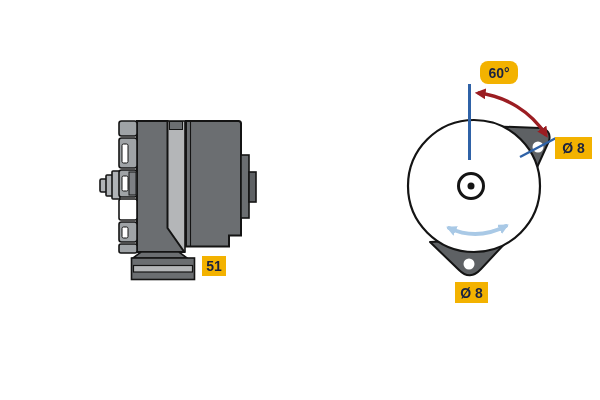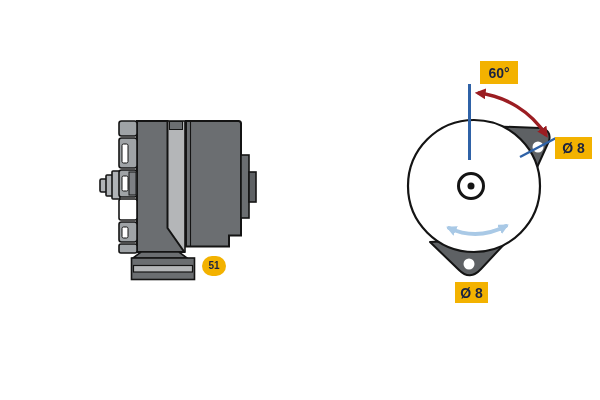--- a/index.html
+++ b/index.html
@@ -8,22 +8,22 @@
     font-family:"Liberation Sans",sans-serif;overflow:hidden;
   }
   #drawing{position:absolute;left:0;top:0;}
   .tag{
     position:absolute;display:flex;align-items:center;justify-content:center;
     font-weight:bold;color:#1a2240;line-height:1;white-space:nowrap;
   }
   .tag.blue{background:#b6d3e8;}
   .tag.yellow{background:#f3b200;}
   #tag-terminals{left:133px;top:100px;width:108px;height:18px;font-size:13.5px;letter-spacing:-0.3px;}
-  #tag-51{left:202px;top:256px;width:24px;height:20px;font-size:10px;border-radius:10px;}
-  #tag-60{left:480px;top:61px;width:38px;height:23px;font-size:14px;}
+  #tag-51{left:202px;top:256px;width:24px;height:20px;font-size:14px;}
+  #tag-60{left:480px;top:61px;width:38px;height:23px;font-size:14px;border-radius:8px;}
   #tag-d8-top{left:555px;top:137px;width:37px;height:22px;font-size:14px;}
   #tag-d8-bottom{left:455px;top:282px;width:33px;height:21px;font-size:14px;}
 </style>
 </head>
 <body>
 
 <div id="canvas">
 
   <svg id="drawing" width="600" height="400" viewBox="0 0 600 400">
     <defs>

